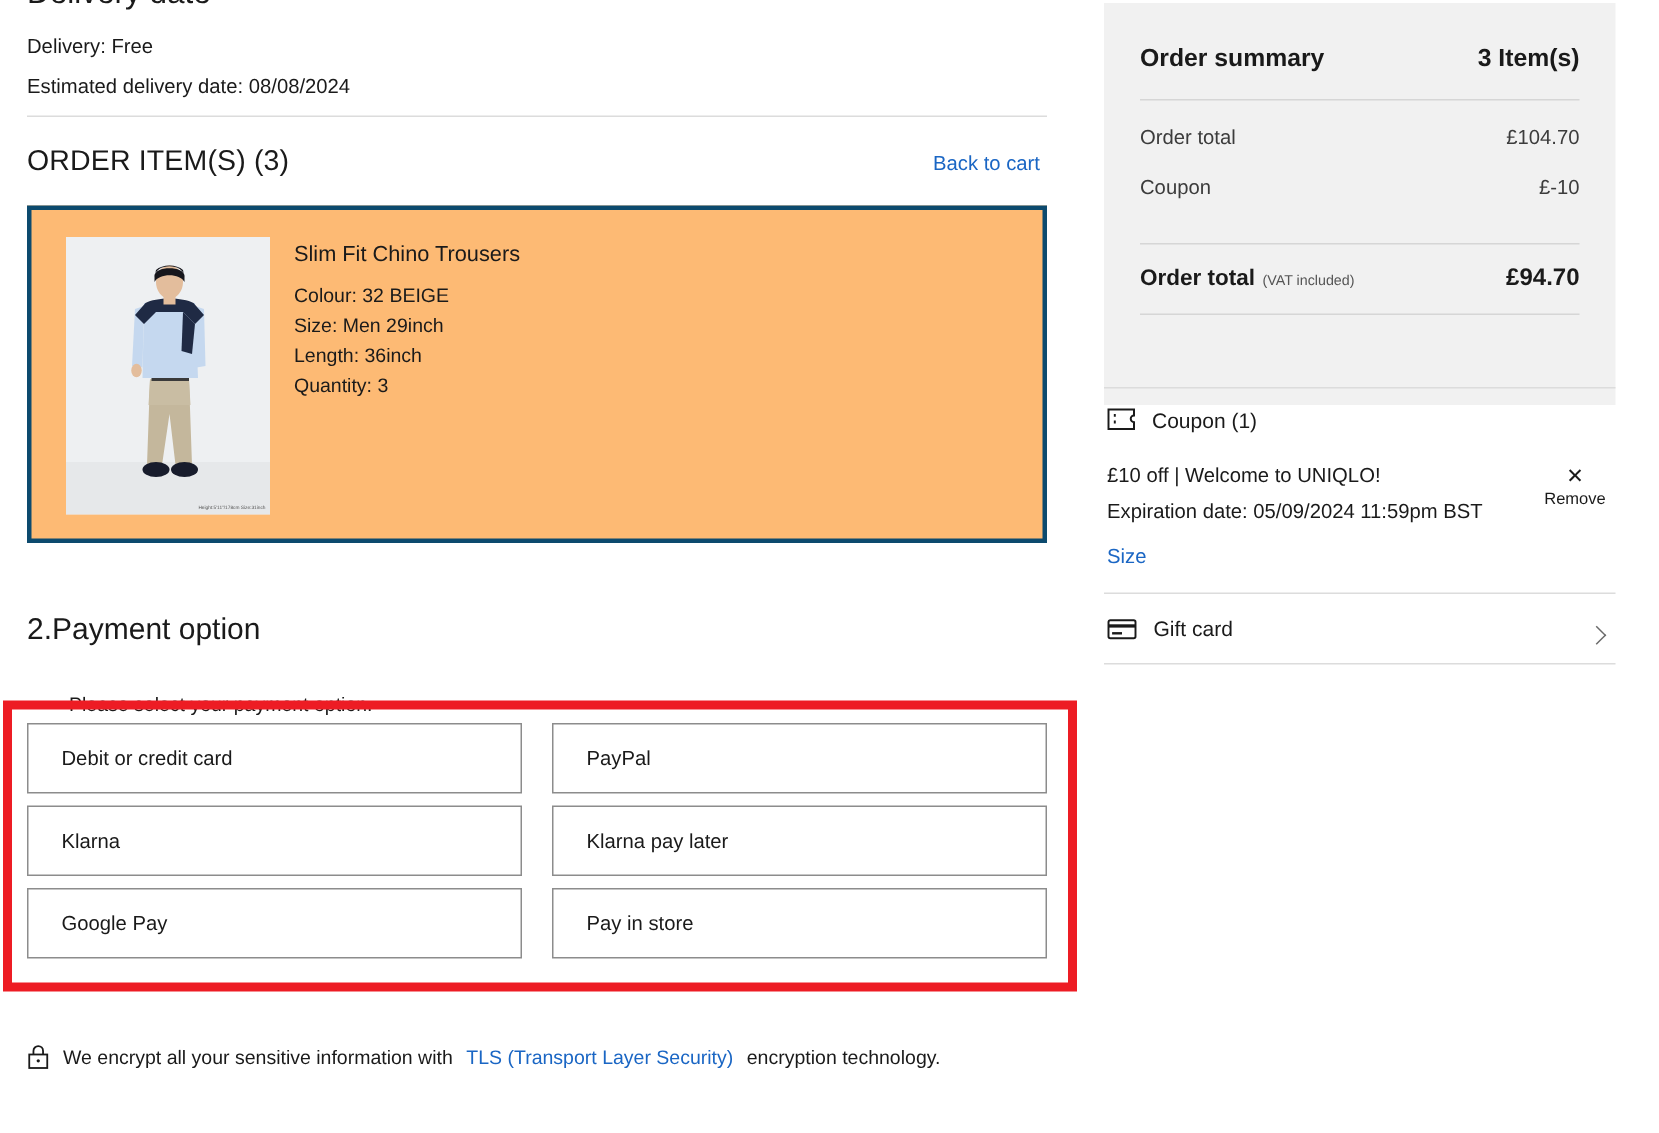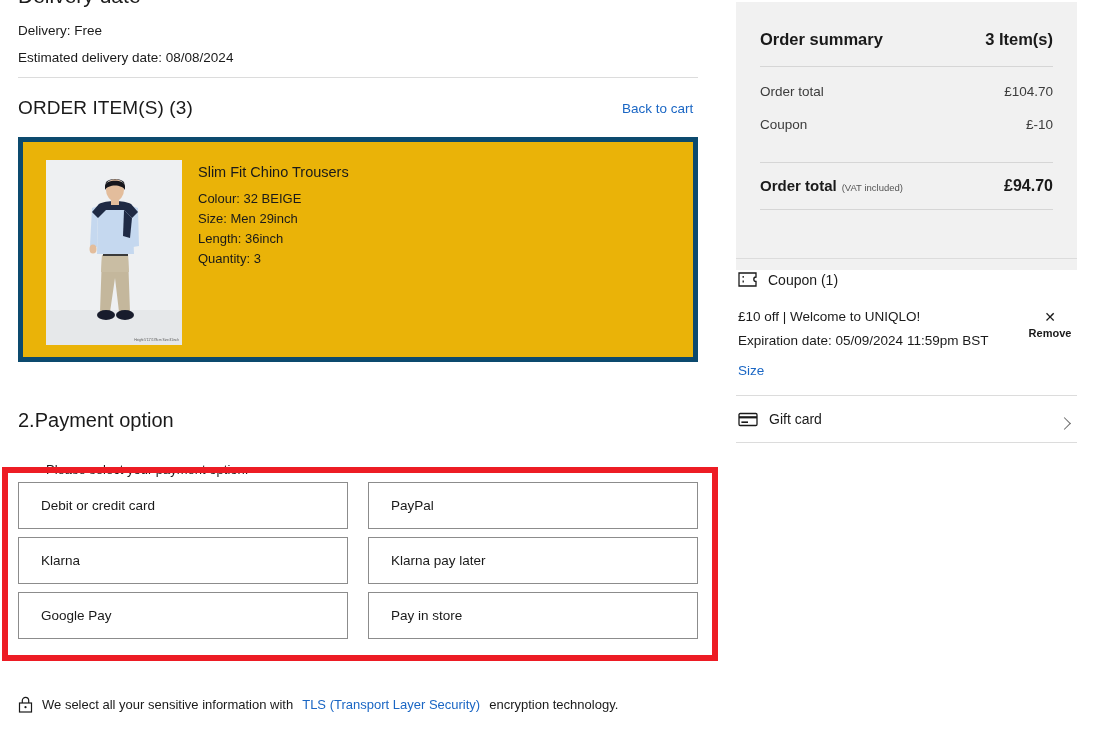--- a/index.html
+++ b/index.html
@@ -41,21 +41,21 @@
   }
   .back-to-cart {
     position: absolute; left: 622px; top: 101px;
     font-size: 13.5px; color: #1a66c4; text-decoration: none; cursor: pointer;
   }
 
   
   .item-card {
     position: absolute; left: 18px; top: 137px;
     width: 680px; height: 225px;
-    border: 5px solid #0c4a6e; background: #eab308;
+    border: 3px solid #0c4a6e; background: #fdba74;
   }
   .item-photo {
     position: absolute; left: 23px; top: 18px;
     width: 136px; height: 185px;
     background: #eceef0;
     overflow: hidden;
   }
   .item-photo svg { display: block; width: 136px; height: 185px; }
   .photo-note {
     position: absolute; right: 3px; bottom: 3px;
@@ -164,21 +164,21 @@
     position: absolute; left: 2px; top: 105px;
     font-size: 13.5px; color: #1a66c4; text-decoration: none; cursor: pointer;
   }
   .remove-btn {
     position: absolute; left: 288px; top: 52px;
     width: 52px; text-align: center; cursor: pointer;
     background: none; border: 0; padding: 0;
     font-family: "Liberation Sans", sans-serif;
   }
   .remove-x { font-size: 14px; color: #1a1a1a; line-height: 15px; display: block; }
-  .remove-lbl { font-size: 11px; color: #1a1a1a; display: block; margin-top: 2px; font-weight: bold; }
+  .remove-lbl { font-size: 11px; color: #1a1a1a; display: block; margin-top: 2px; }
 
   .giftcard-block { position: absolute; left: 736px; top: 395px; width: 341px; }
   .gift-hr-top { top: 0px; }
   .gift-hr-bot { top: 47px; }
   .gift-row {
     position: absolute; left: 2px; top: 11px; width: 339px; height: 26px;
     display: flex; align-items: center; gap: 11px; cursor: pointer;
   }
   .gift-label { font-size: 14px; color: #1a1a1a; }
   .card-icon { width: 20px; height: 15px; }
@@ -279,21 +279,21 @@
         <span>Pay in store</span>
       </div>
     </div>
 
     <div class="security-row">
       <svg class="lock-icon" viewBox="0 0 15 17">
         <rect x="1.5" y="7" width="12" height="9" fill="none" stroke="#1a1a1a" stroke-width="1.2"></rect>
         <path d="M4.3 7 V4.6 a3.2 3.2 0 0 1 6.4 0 V7" fill="none" stroke="#1a1a1a" stroke-width="1.2"></path>
         <circle cx="7.5" cy="11.2" r="1.1" fill="#1a1a1a"></circle>
       </svg>
-      <span>We select all your sensitive information with </span>
+      <span>We encrypt all your sensitive information with </span>
         <a>TLS (Transport Layer Security)</a>
         <span> encryption technology.</span>
     </div>
   </div>
 
   <div class="summary-panel">
     <div class="summary-head">
       <span class="summary-title">Order summary</span>
       <span class="summary-count">3 Item(s)</span>
     </div>

